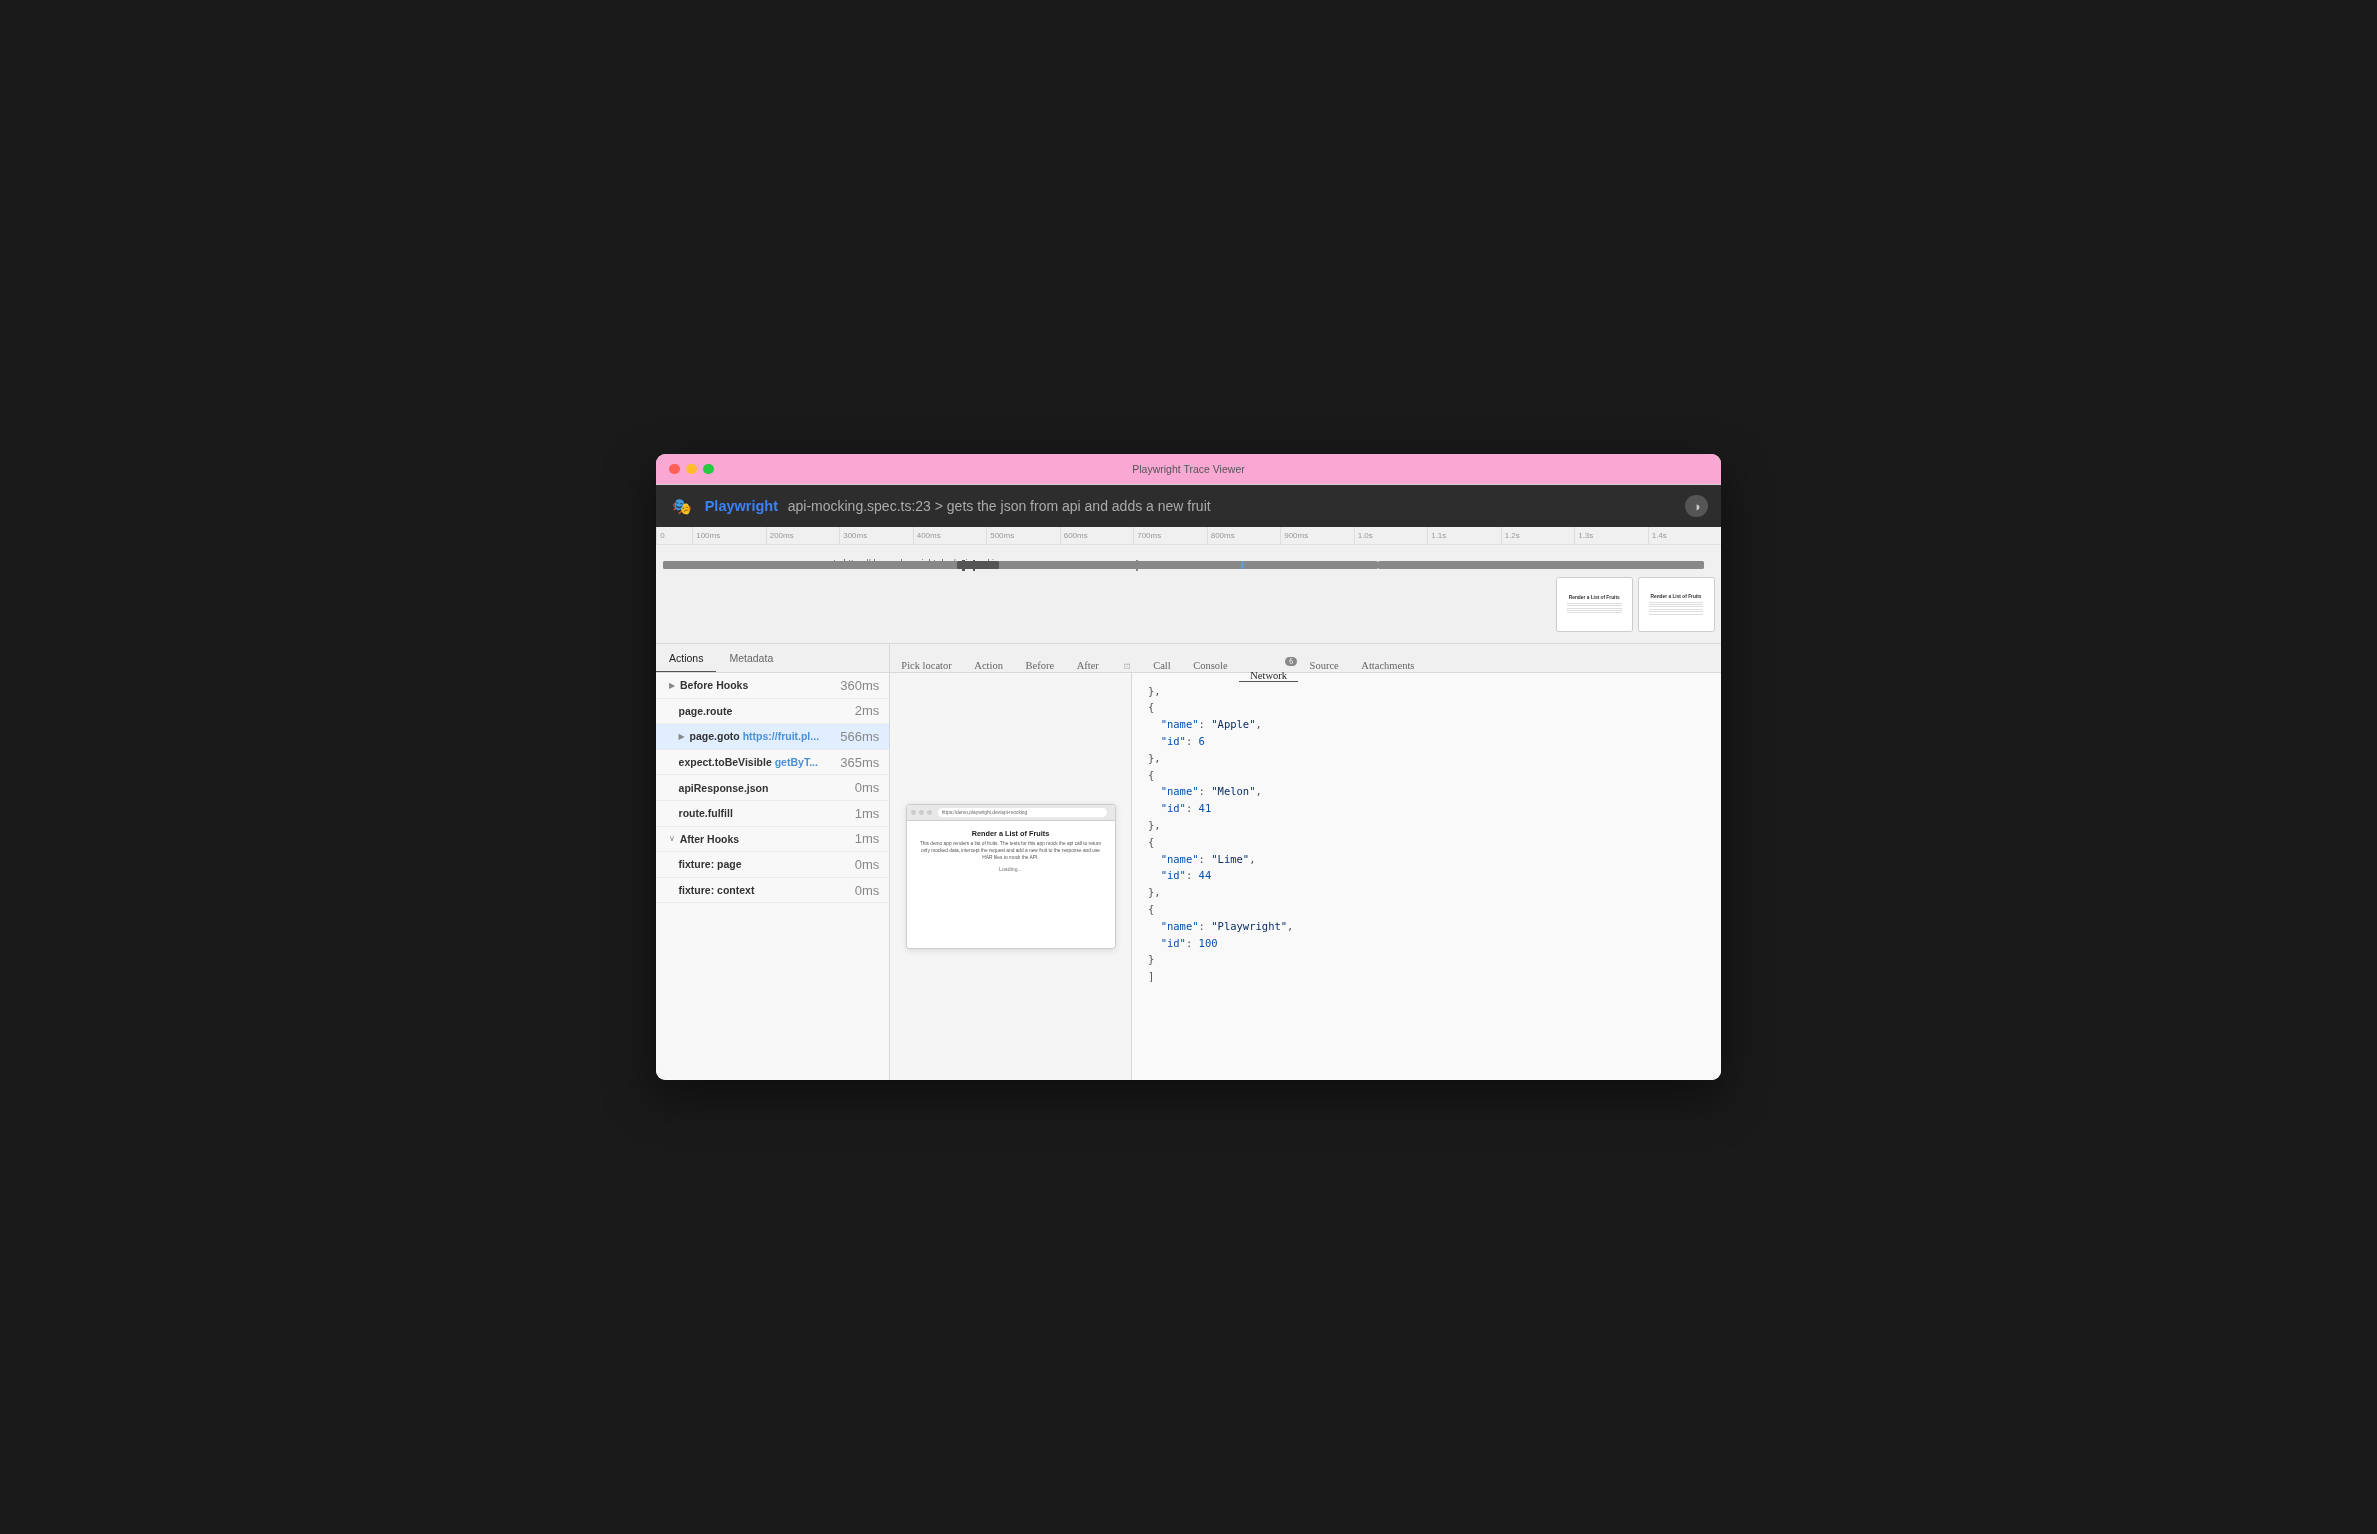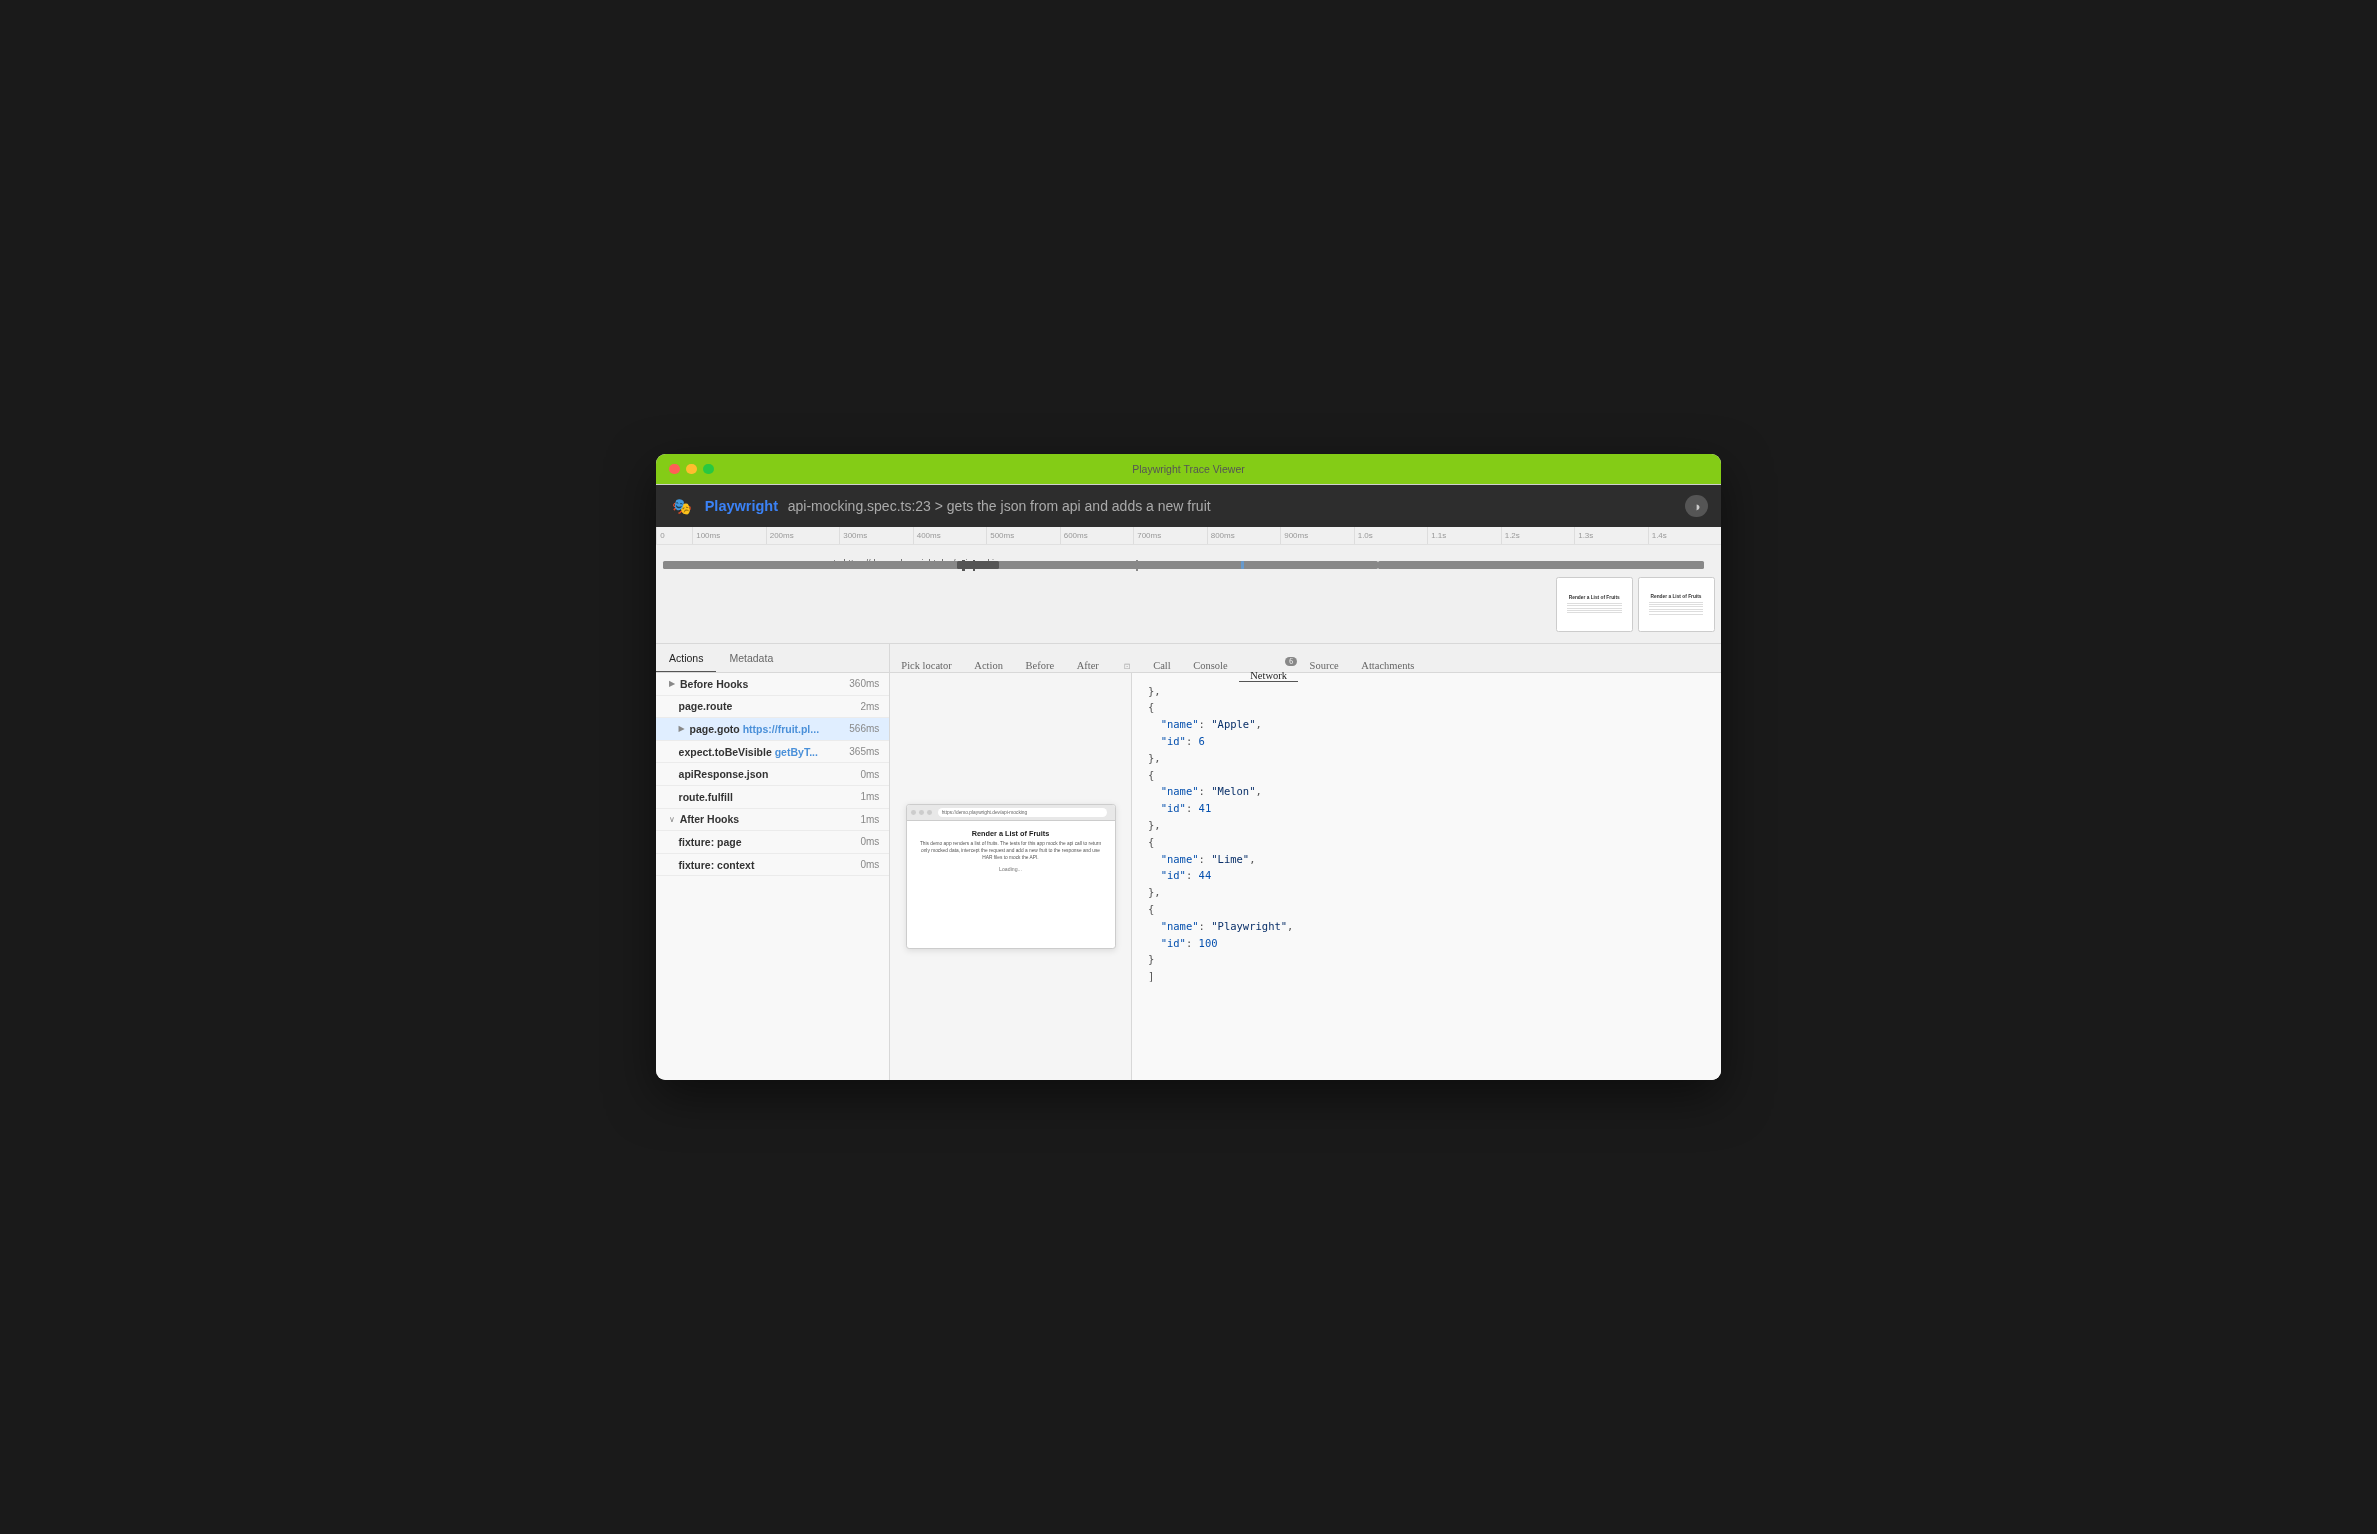--- a/index.html
+++ b/index.html
@@ -12,21 +12,21 @@
       font-family: -apple-system, BlinkMacSystemFont, 'Segoe UI', sans-serif;
     }
     .window {
       width: 1065px;
       background: #f5f5f5;
       border-radius: 9.7px;
       overflow: hidden;
       box-shadow: 0 16px 48px rgba(0,0,0,0.5);
     }
     .title-bar {
-      background: #84cc16;
+      background: #f9a8d4;
       height: 31px;
       display: flex;
       align-items: center;
       padding: 0 13px;
       position: relative;
       border-bottom: 0.8px solid #d0d0d0;
     }
     .traffic-lights {
       display: flex;
       gap: 6.5px;
@@ -216,21 +216,21 @@
     .action-row.indent { padding-left: 22.6px; }
     .action-chevron {
       margin-right: 4.8px;
       color: #888;
       font-size: 8px;
     }
     .action-name { flex: 1; font-weight: bold; }
     .action-link { color: #4a90d9; }
     .action-time {
       color: #888;
-      font-size: 10px;
+      font-size: 13px;
       margin-left: 6.5px;
     }
     .right-panel {
       flex: 1;
       display: flex;
       flex-direction: column;
       background: #f8f8f8;
     }
     .right-tabs-row {
       display: flex;

